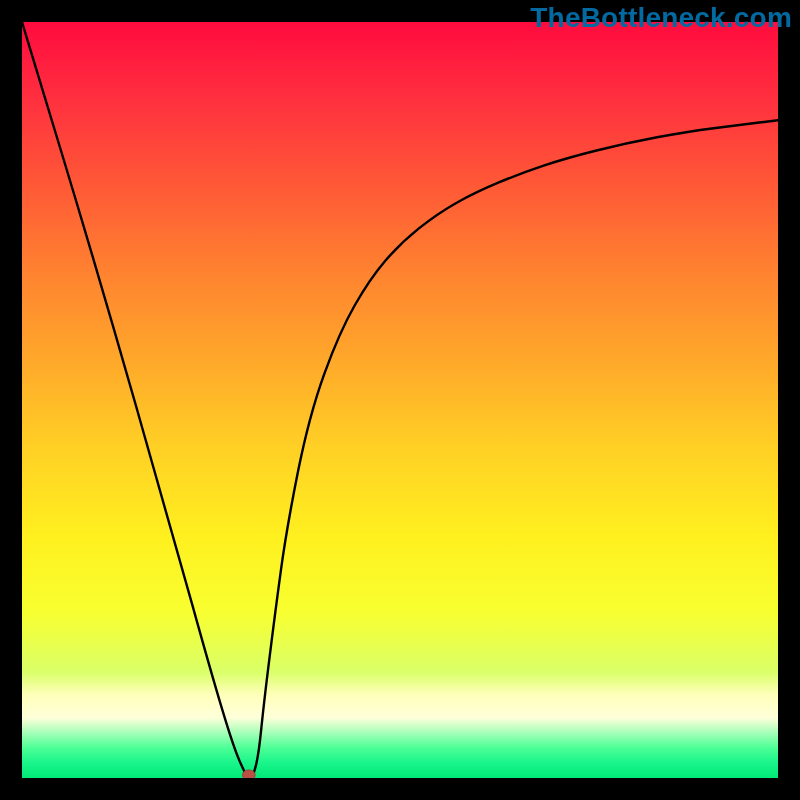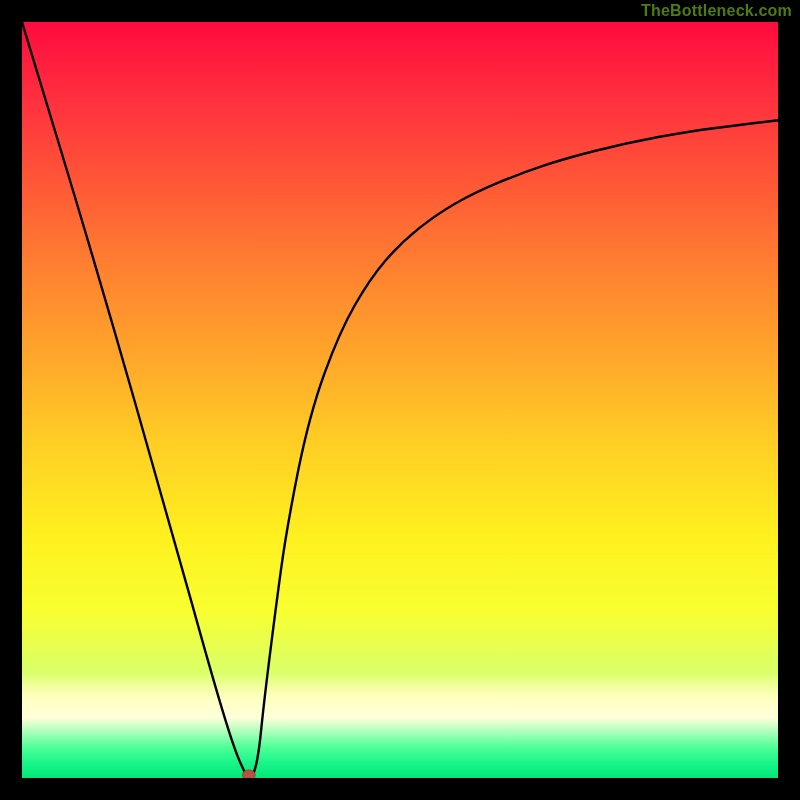--- a/index.html
+++ b/index.html
@@ -14,22 +14,22 @@
   .page {
     position: relative;
     width: 800px;
     height: 800px;
     background: #000;
   }
   .watermark {
     position: absolute;
     top: 2px;
     right: 8px;
-    color: #4d7c0f;
-    font-size: 16px;
+    color: #0369a1;
+    font-size: 28px;
     font-weight: 600;
     letter-spacing: 0.2px;
     z-index: 30;
   }
   .plot-outer {
     position: absolute;
     left: 22px;
     top: 22px;
     width: 756px;
     height: 756px;

